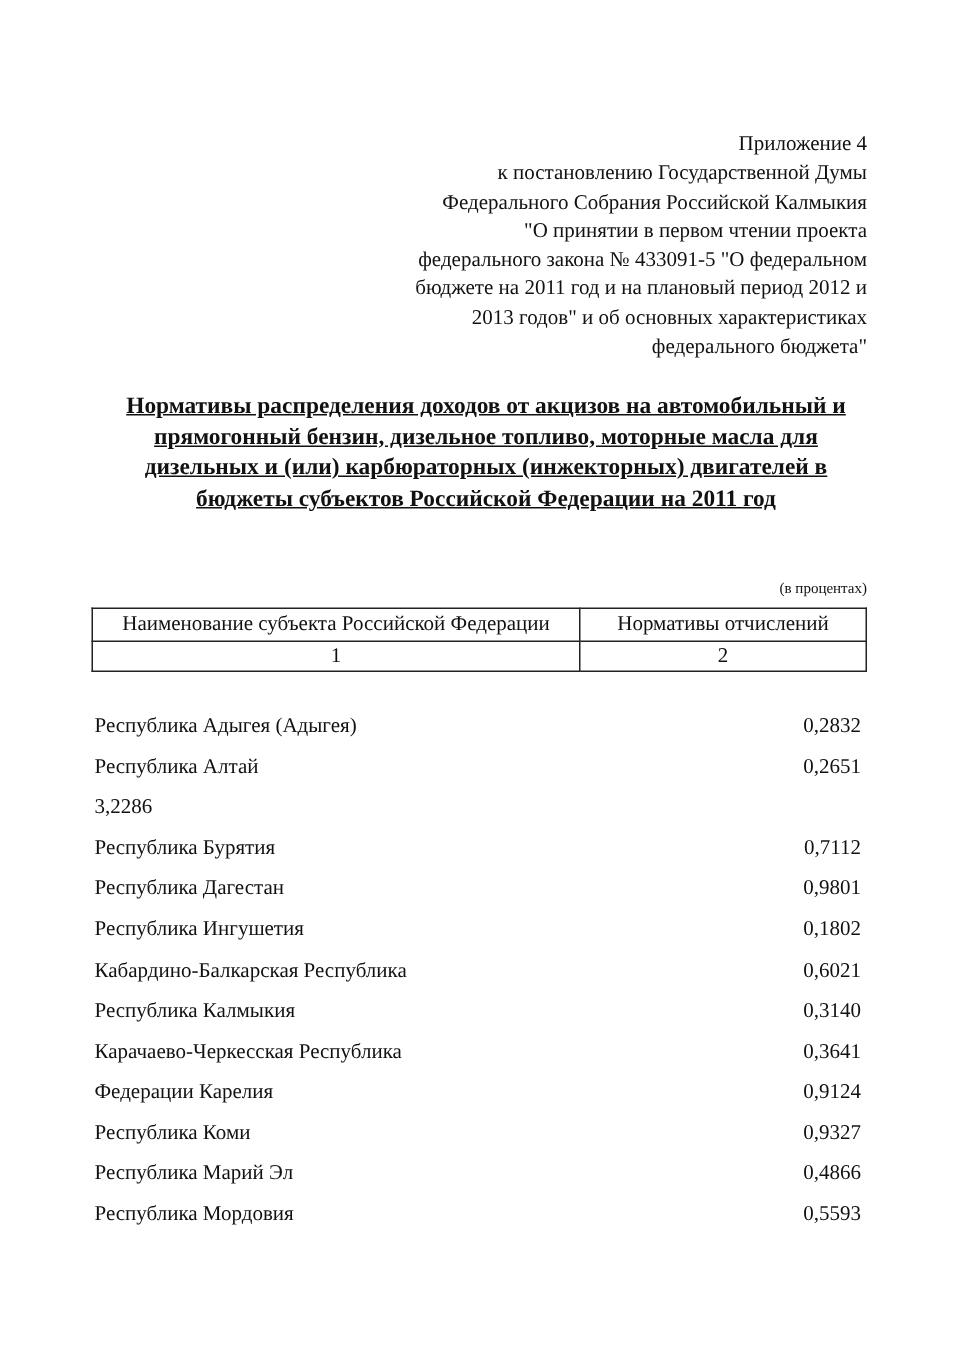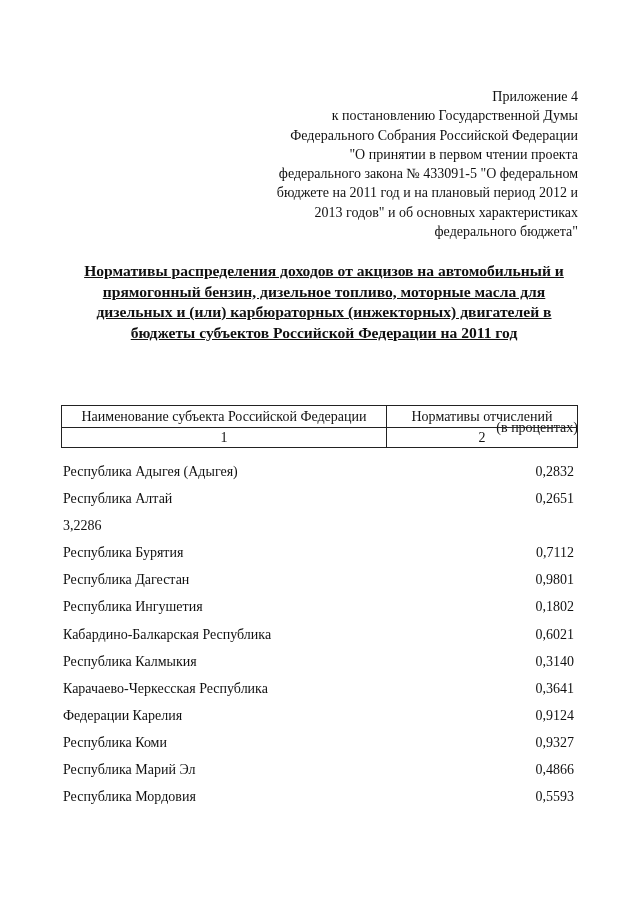--- a/index.html
+++ b/index.html
@@ -12,49 +12,49 @@
     position: absolute; right: 62px; top: 74px;
     text-align: right; font-size: 14px; line-height: 19.3px; margin-top: 13px;
   }
   .appendix div { white-space: nowrap; }
   .title {
     position: absolute; left: 60px; width: 528px; top: 261px;
     text-align: center; font-weight: bold; font-size: 15.6px; line-height: 20.5px;
   }
   .title div { white-space: nowrap; text-decoration: underline; }
   .units {
-    position: absolute; right: 62px; top: 387px; font-size: 14px; margin-top: 33px;
+    position: absolute; right: 62px; top: 387px; font-size: 10px;
   }
   table.hdr {
     position: absolute; left: 61px; top: 405px; width: 517px;
     border-collapse: collapse; font-size: 14px;
   }
   table.hdr td {
     border: 1.3px solid #222; text-align: center; padding: 0;
   }
   table.hdr tr.r1 td { height: 21px; }
   table.hdr tr.r2 td { height: 19px; }
   table.hdr td.c1 { width: 324px; text-align: center; }
   .rows {
-    position: absolute; left: 63px; top: 463px; width: 515px;
+    position: absolute; left: 63px; top: 476px; width: 515px;
     font-size: 14px;
   }
   .row {
     display: flex; justify-content: space-between; align-items: baseline;
     height: 27.1px; line-height: 18px;
   }
   .row .val { padding-right: 4px; text-align: right; }
 </style>
 </head>
 <body>
 
 <div class="appendix">
   <div>Приложение 4</div>
   <div>к постановлению Государственной Думы</div>
-  <div>Федерального Собрания Российской Федерации</div>
+  <div>Федерального Собрания Российской Калмыкия</div>
   <div>"О принятии в первом чтении проекта</div>
   <div>федерального закона № 433091-5 "О федеральном</div>
   <div>бюджете на 2011 год и на плановый период 2012 и</div>
   <div>2013 годов" и об основных характеристиках</div>
   <div>федерального бюджета"</div>
 </div>
 
 <div class="title">
   <div>Нормативы распределения доходов от акцизов на автомобильный и</div>
   <div>прямогонный бензин, дизельное топливо, моторные масла для</div>

